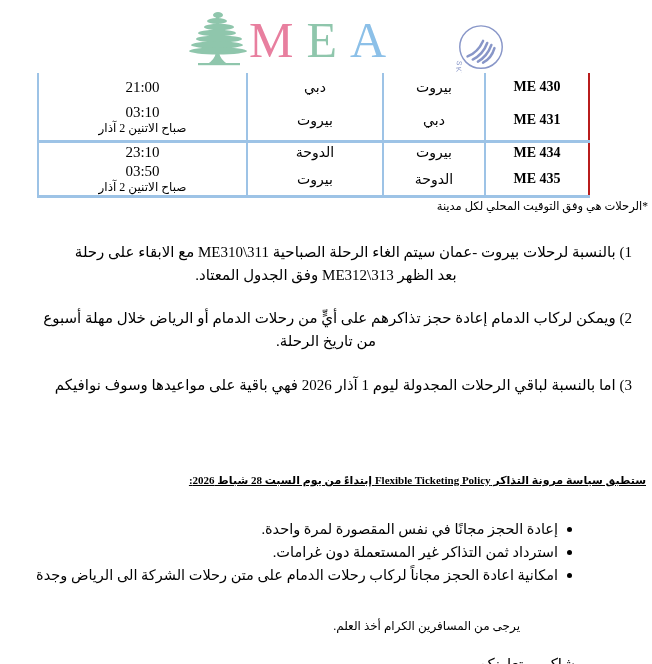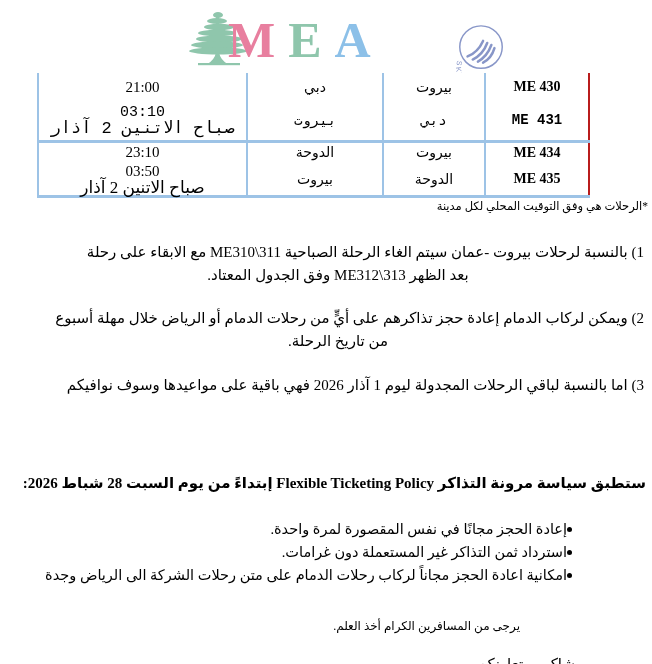--- a/index.html
+++ b/index.html
@@ -3,58 +3,58 @@
 <meta charset="utf-8">
 <style>
   html,body{margin:0;padding:0;background:#ffffff;}
   .page{
     position:relative;width:652px;height:664px;background:#ffffff;overflow:hidden;
     font-family:"Liberation Serif","DejaVu Sans",serif;color:#000;
   }
   
   .tree-wrap{position:absolute;left:186px;top:8px;width:64px;height:62px;}
   .mea-word{
-    position:absolute;left:228px;top:12px;height:56px;
-    font-size:50px;line-height:56px;font-weight:bold;letter-spacing:13px;
+    position:absolute;left:249px;top:12px;height:56px;
+    font-size:50px;line-height:56px;font-weight:normal;letter-spacing:13px;
     font-family:"Liberation Serif",serif;
   }
   .c-m{color:#e87f9f;} .c-e{color:#8fc6ac;} .c-a{color:#8cc0e8;}
   .skyteam-wrap{position:absolute;left:452px;top:15px;width:58px;height:58px;}
   
   table.flights{
     position:absolute;left:37px;top:73px;width:551px;
     border-collapse:collapse;table-layout:fixed;direction:rtl;
     border-left:2px solid #9dc3e6;border-right:2px solid #9dc3e6;border-bottom:3px solid #9dc3e6;border-top:0;
   }
   table.flights td{
     border-left:2px solid #9dc3e6;border-right:2px solid #b91c1c;
     text-align:center;vertical-align:middle;padding:0 2px;font-size:14px;
   }
-  table.flights tr.sep td{border-bottom:3px solid #9dc3e6;font-family:Liberation Mono, monospace;}
+  table.flights tr.sep td{border-bottom:3px solid #9dc3e6;}
   table.flights tr.r1{height:28px;} table.flights tr.r2{height:40px;}
   table.flights tr.r3{height:22px;} table.flights tr.r4{height:33px;}
   td.fl{font-weight:bold;font-size:15px;}
   .time-main{font-size:15px;line-height:17px;}
-  .time-note{font-size:17px;line-height:15px;direction:rtl;}
+  .time-note{font-size:12px;line-height:15px;direction:rtl;}
   .footnote{
     position:absolute;right:4px;top:199px;direction:rtl;text-align:center;
     font-size:11.5px;
   }
   
-  .notice{position:absolute;right:8px;width:612px;direction:rtl;font-size:15px;line-height:23px;}
+  .notice{position:absolute;right:20px;width:612px;direction:rtl;font-size:15px;line-height:23px;}
   .notice .l1{text-align:right;white-space:nowrap;}
   .notice .l2{text-align:center;white-space:nowrap;}
   .n1{top:241px;} .n2{top:307px;} .n3{top:374px;}
   
   .policy-heading{
     position:absolute;right:6px;top:474px;width:640px;direction:rtl;text-align:right;
-    font-weight:bold;font-size:15px;white-space:nowrap;
+    font-weight:bold;font-size:11px;white-space:nowrap;text-decoration:underline;
   }
   .bullets{position:absolute;top:518px;right:80px;direction:rtl;}
-  .bullet-item{display:flex;direction:rtl;align-items:center;height:23px;white-space:nowrap;font-size:14.5px;}
+  .bullet-item{display:flex;direction:rtl;align-items:center;gap:9px;height:23px;white-space:nowrap;font-size:14.5px;}
   .dot{width:5px;height:5px;border-radius:50%;background:#000;flex:none;}
   
   .footer-note{position:absolute;top:619px;right:132px;direction:rtl;font-size:12px;white-space:nowrap;}
   .signature{position:absolute;top:653px;right:77px;direction:rtl;font-size:15px;line-height:22px;white-space:nowrap;}
 </style>
 </head>
 <body>
 
 <div class="page">
 

